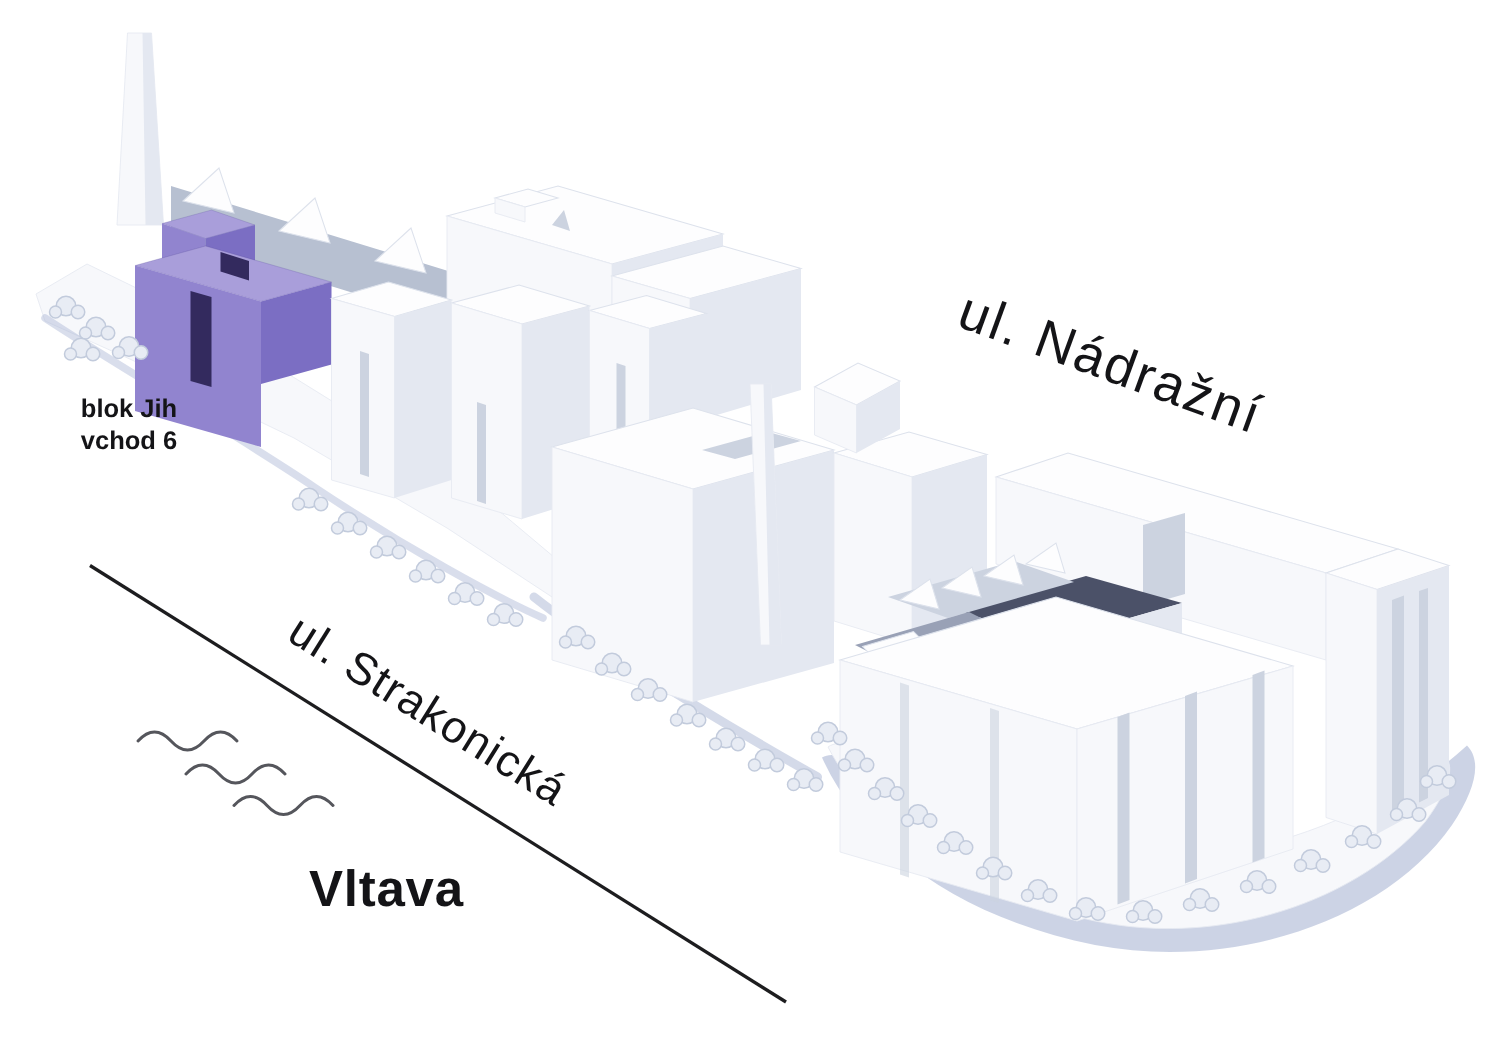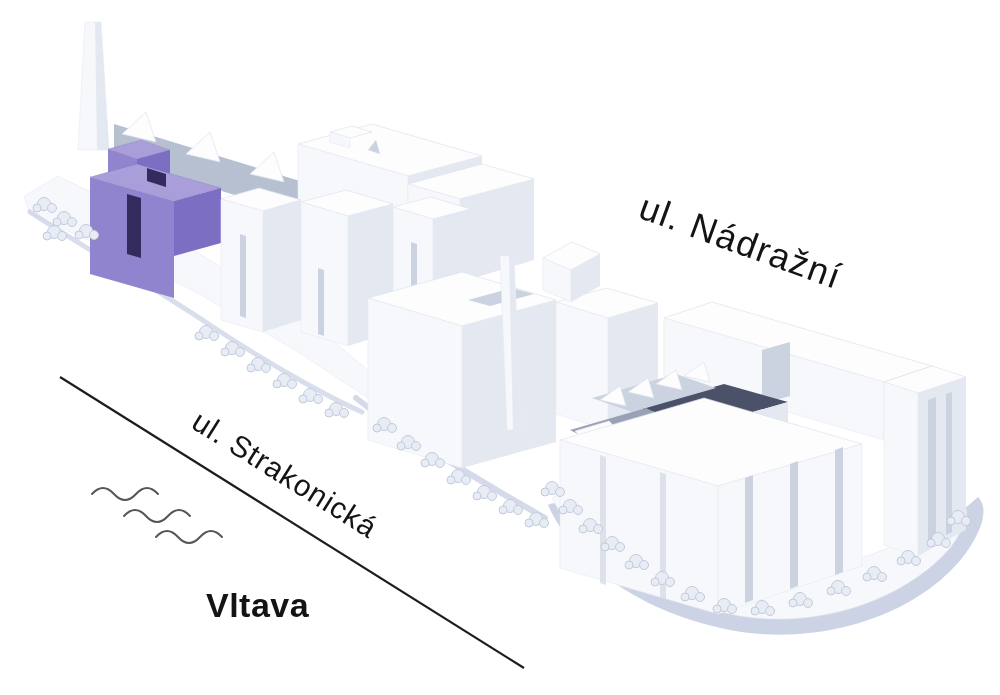--- a/index.html
+++ b/index.html
@@ -6,21 +6,21 @@
   .stage{position:relative;width:1000px;height:695px;overflow:hidden;
          font-family:"Liberation Sans",sans-serif;background:var(--background,#fff);}
   .stage svg{position:absolute;inset:0;}
   .lbl{position:absolute;color:var(--label-text,#141417);white-space:nowrap;}
   .lbl-block{left:34px;top:262px;width:104px;text-align:center;font-size:17px;
              font-weight:600;line-height:21px;white-space:normal;}
   .lbl-nadrazni{left:648px;top:186px;font-size:36px;font-weight:500;letter-spacing:1.5px;
                 transform:rotate(20deg);transform-origin:0 0;}
   .lbl-strakonicka{left:204px;top:404px;font-size:30px;font-weight:500;letter-spacing:1px;
                 transform:rotate(32deg);transform-origin:0 0;}
-  .lbl-vltava{left:206px;top:586px;font-size:34px;font-weight:600;letter-spacing:.5px;}
+  .lbl-vltava{left:206px;top:574px;font-size:34px;font-weight:600;letter-spacing:.5px;}
 
   
   .f-top{fill:var(--face-top,#fdfdfe);stroke:#dde2ec;stroke-width:.7;}
   .f-white{fill:var(--face-front,#f7f8fb);stroke:#e7eaf2;stroke-width:.6;}
   .f-light{fill:var(--face-side-light,#e4e8f1);}
   .f-mid{fill:var(--face-side-mid,#ccd3e0);}
   .f-grey{fill:var(--face-shed-grey,#b7c0d1);}
   .p-top{fill:var(--highlight-purple-light,#a99eda);stroke:rgba(70,60,140,.25);stroke-width:.5;}
   .p-front{fill:var(--highlight-purple,#9184cf);}
   .p-side{fill:var(--highlight-purple-dark,#7b6ec3);}
@@ -198,17 +198,21 @@
   </g>
 
   <line class="street" x1="60" y1="377" x2="524" y2="668"></line>
   <g>
     <path class="wave" d="M92,494 q11,-12 22,0 t22,0 t22,0"></path>
     <path class="wave" d="M124,516 q11,-12 22,0 t22,0 t22,0"></path>
     <path class="wave" d="M156,537 q11,-12 22,0 t22,0 t22,0"></path>
   </g>
 </svg>
 
+<div class="lbl lbl-block">
+  <div>blok Jih</div>
+  <div>vchod 6</div>
+</div>
 <div class="lbl lbl-nadrazni">ul. Nádražní</div>
 <div class="lbl lbl-strakonicka">ul. Strakonická</div>
 <div class="lbl lbl-vltava">Vltava</div>
 
 </div>
 
 </body></html>

